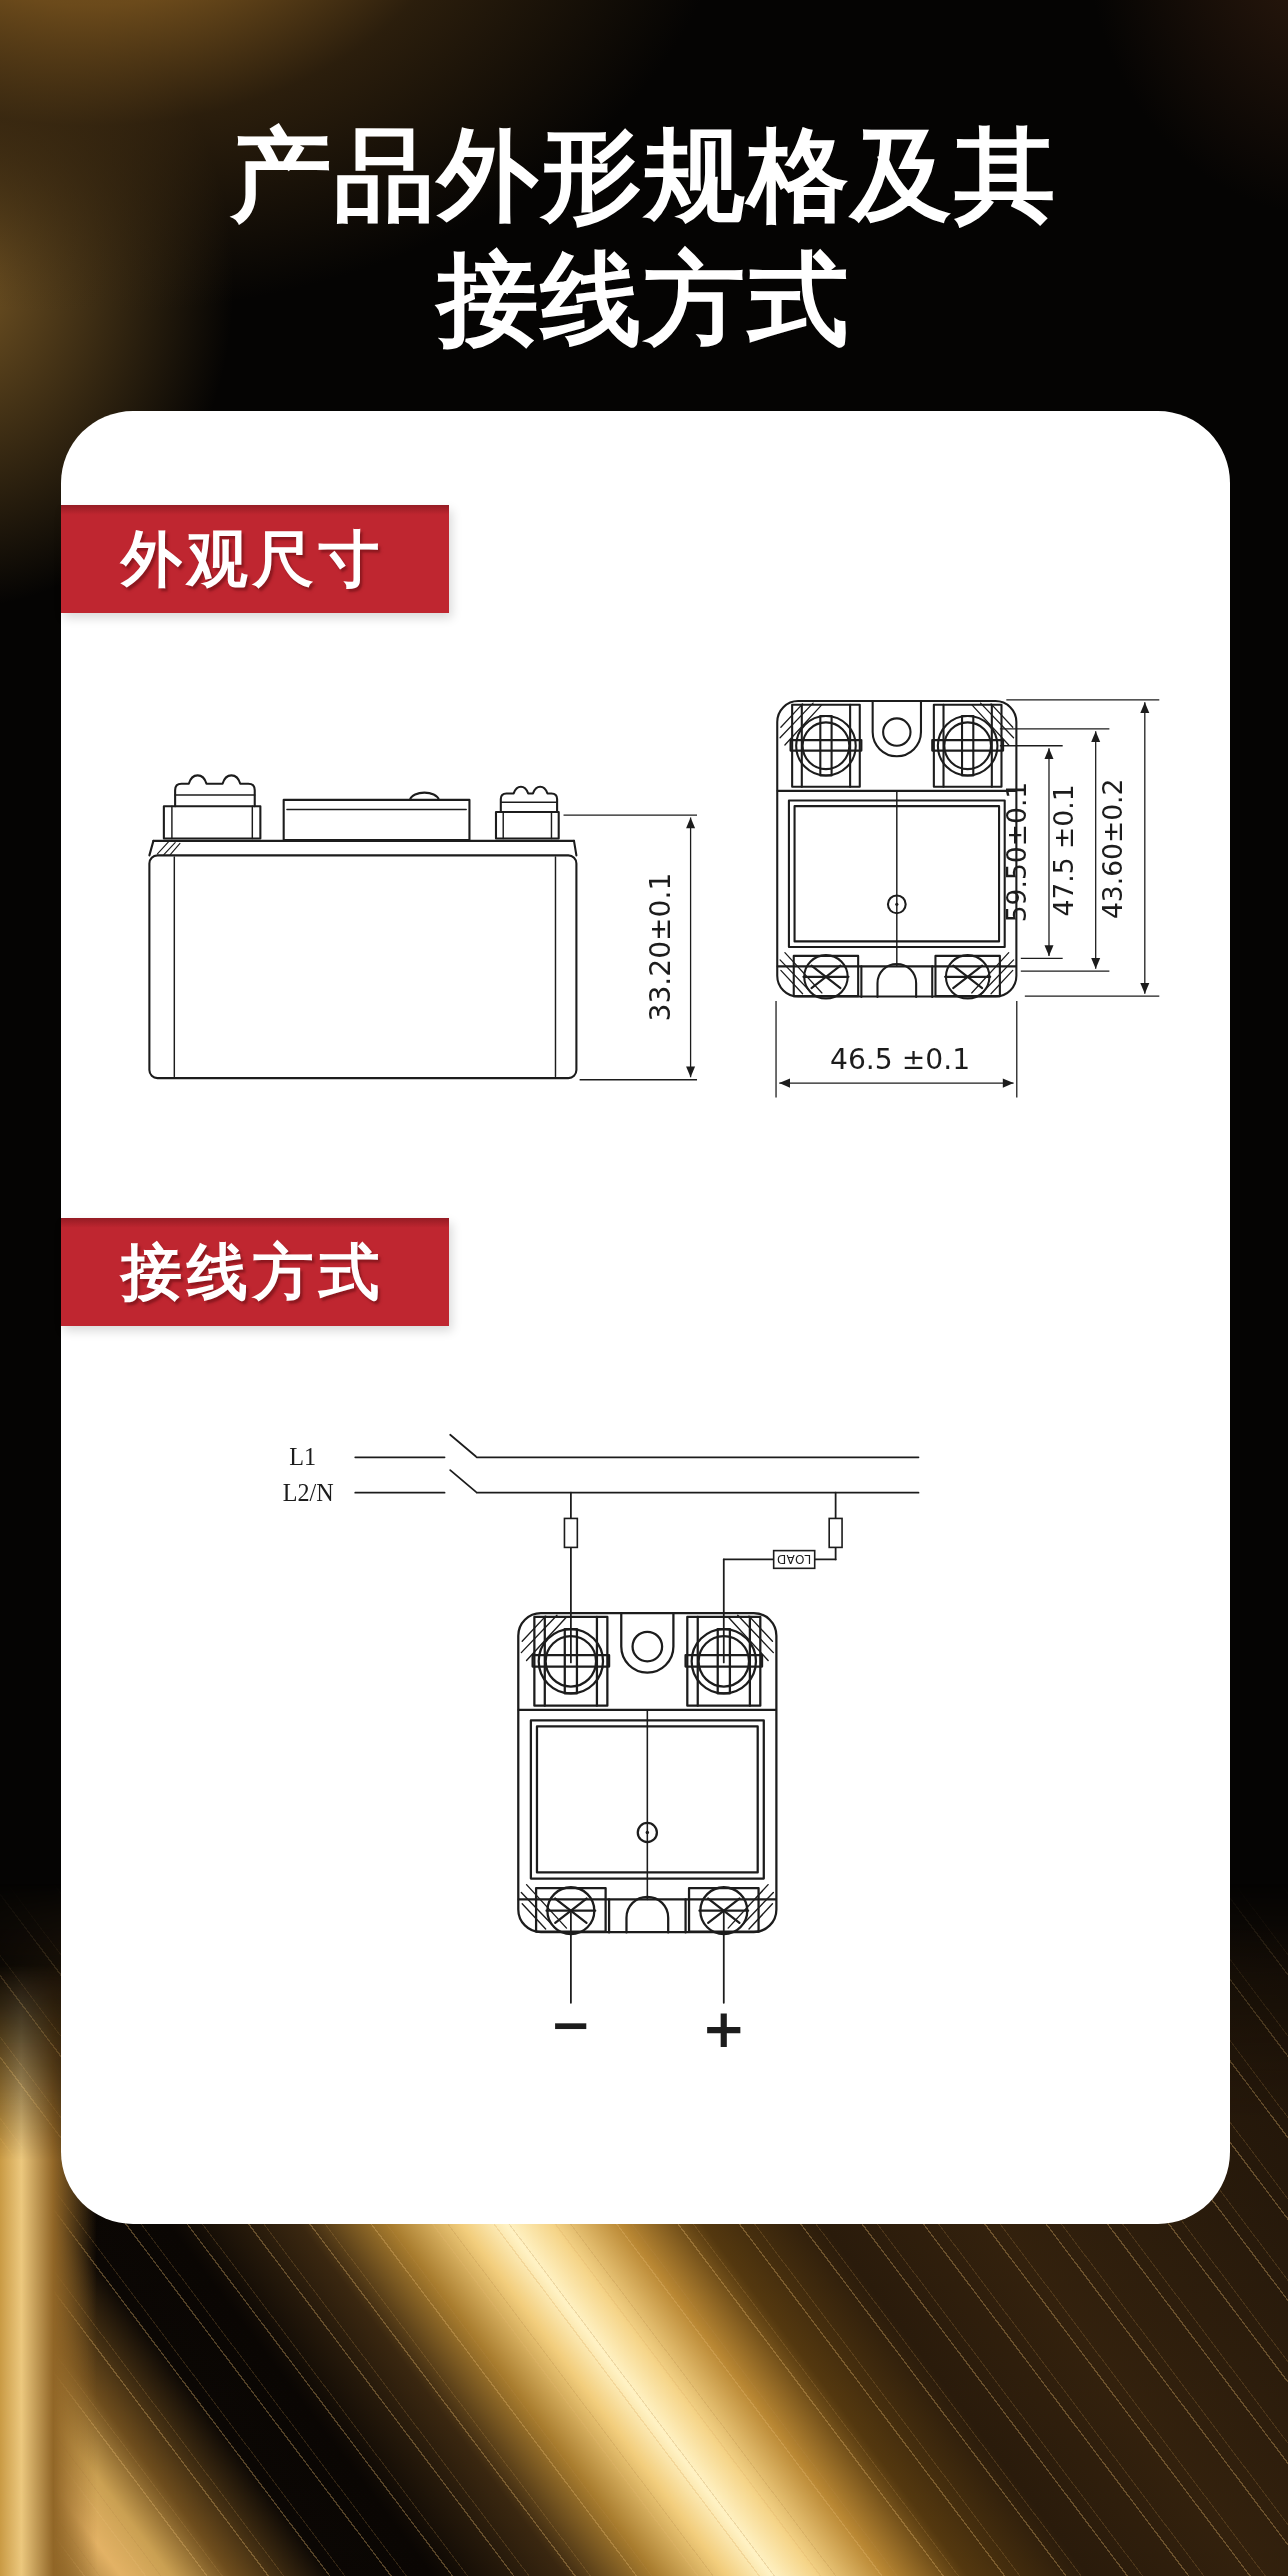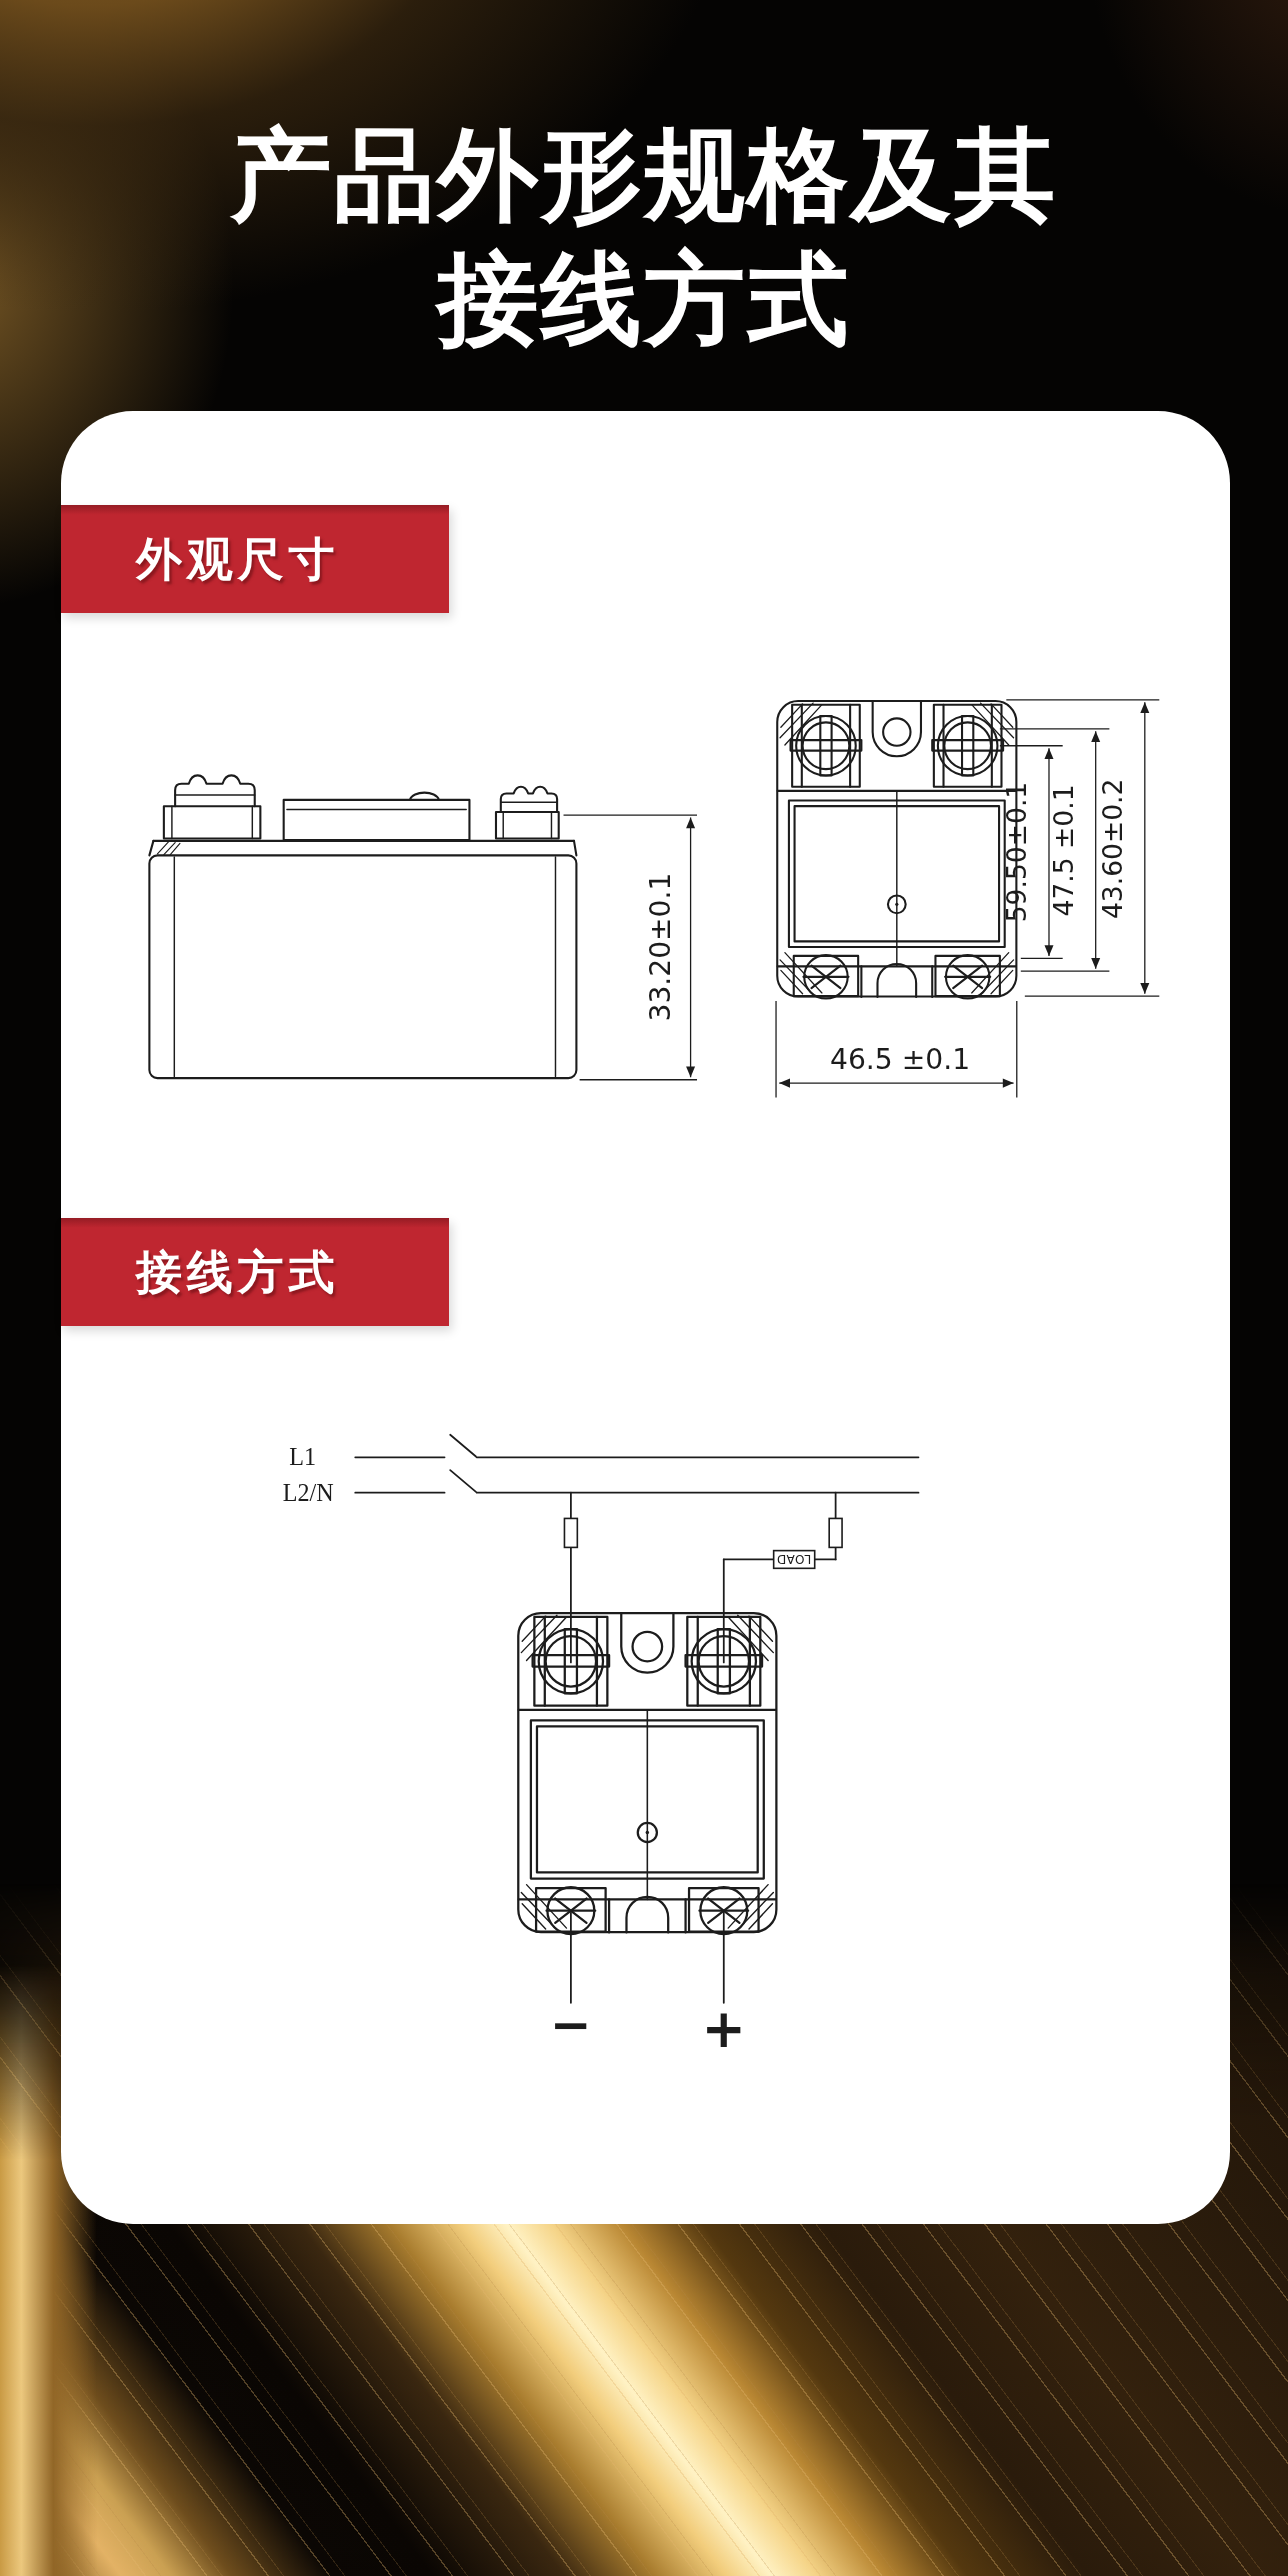--- a/index.html
+++ b/index.html
@@ -48,22 +48,22 @@
   }
   .title span{display:block;}
   
   .card{
     position:absolute;left:61px;top:411px;width:1169px;height:1813px;z-index:2;
     background:#ffffff;border-radius:72px;
   }
   .badge{
     position:absolute;left:0;width:388px;height:108px;box-sizing:border-box;
     background:linear-gradient(180deg,#951c24 0%,#bf2630 9%,#bf2630 100%);
-    color:#fff;font-size:46px;font-weight:900;line-height:108px;
-    padding-left:75px;letter-spacing:4.8px;
+    color:#fff;font-size:61px;font-weight:900;line-height:108px;
+    padding-left:60px;letter-spacing:4.8px;
     text-shadow:2.4px 3.2px 2.4px rgba(90,10,14,.5);
     box-shadow:3.2px 4.8px 9.7px rgba(0,0,0,.15);
   }
   .badge-appearance{top:94px;}
   .badge-wiring{top:807px;}
   .svg-side{position:absolute;left:71px;top:294px;}
   .svg-front{position:absolute;left:694px;top:280px;}
   .svg-wiring{position:absolute;left:217px;top:1022px;}
   svg text{font-family:"DejaVu Sans","Liberation Sans",sans-serif;fill:#1c1c1c;}
   svg .serif{font-family:"Liberation Serif","DejaVu Serif",serif;}

